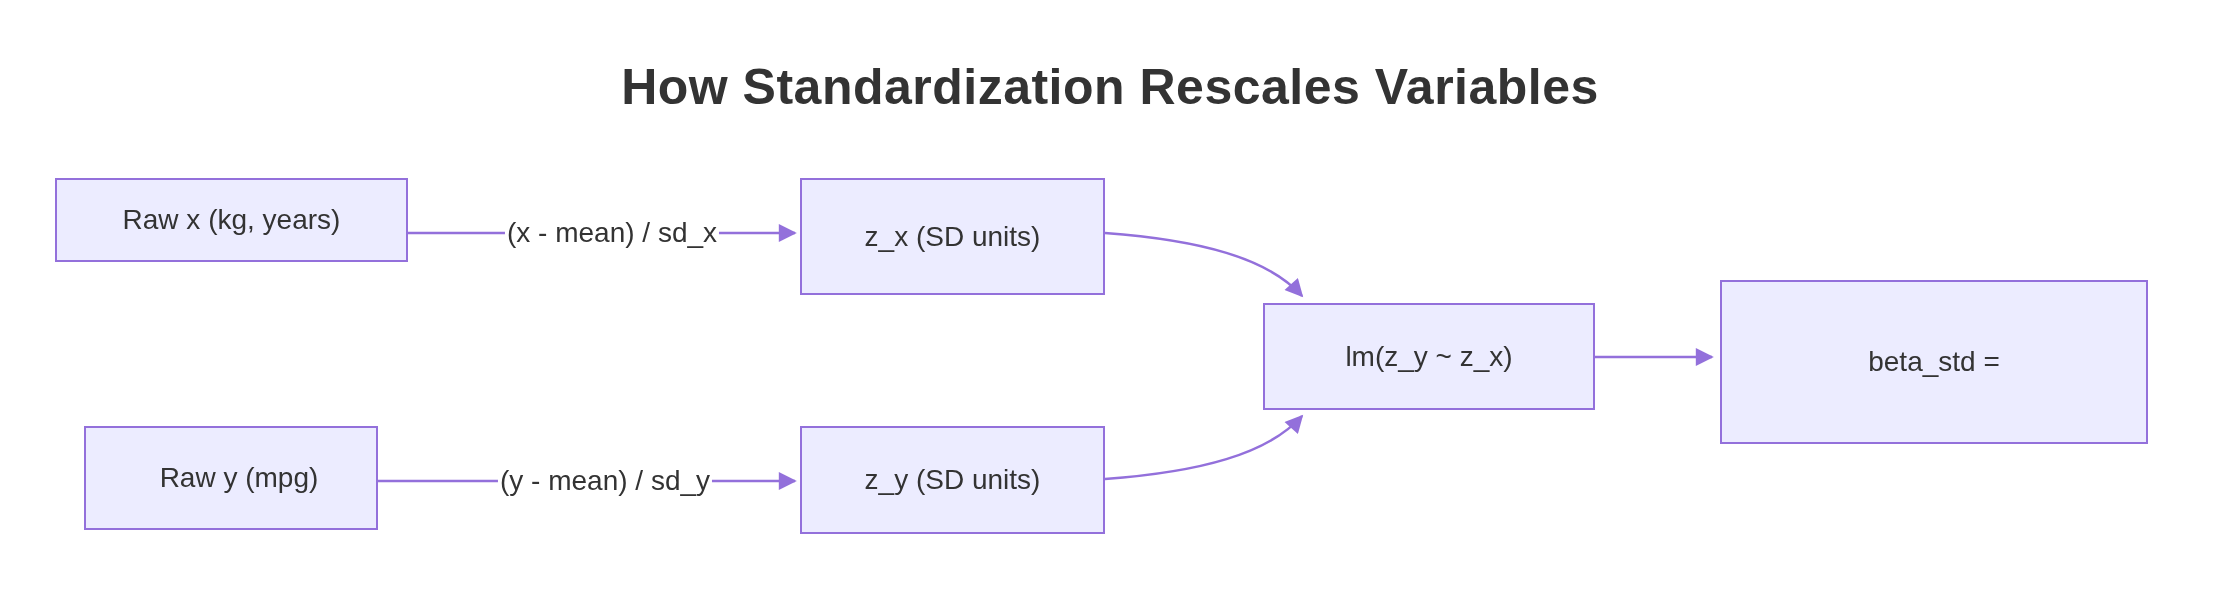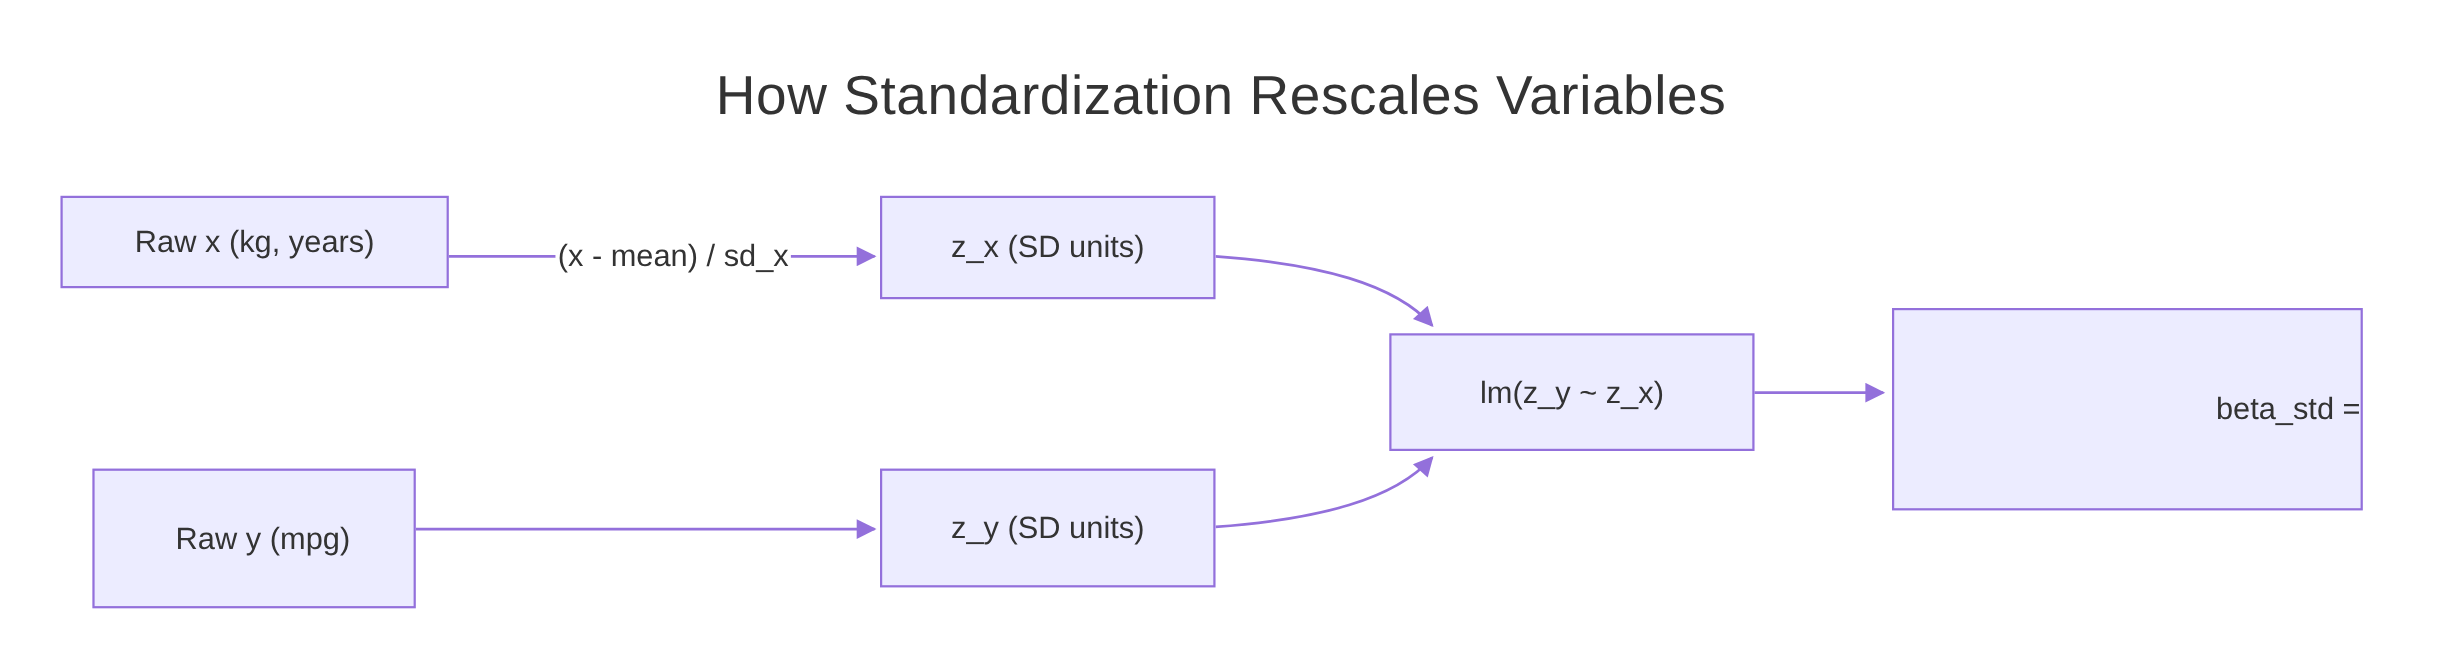--- a/index.html
+++ b/index.html
@@ -15,21 +15,21 @@
     font-family: "Liberation Sans", "DejaVu Sans", sans-serif;
     overflow: hidden;
   }
   .diagram-title {
     position: absolute;
     left: 0;
     top: 58px;
     width: 2220px;
     text-align: center;
     font-size: 50px;
-    font-weight: 400;
+    font-weight: 700;
     color: #333333;
     letter-spacing: 0.5px;
   }
   .edges-svg {
     position: absolute;
     left: 0;
     top: 0;
     width: 2220px;
     height: 594px;
   }
@@ -41,25 +41,25 @@
     color: #333333;
     font-size: 28px;
     display: flex;
     flex-direction: column;
     align-items: center;
     justify-content: center;
     text-align: center;
     line-height: 1.5;
   }
   .node-raw-x { left: 55px;   top: 178px; width: 353px; height: 84px; }
-  .node-z-x   { left: 800px;  top: 178px; width: 305px; height: 94px; }
-  .node-raw-y { left: 84px;   top: 426px; width: 294px; height: 127px; padding-left: 16px; }
+  .node-z-x   { left: 800px;  top: 178px; width: 305px; height: 117px; }
+  .node-raw-y { left: 84px;   top: 426px; width: 294px; height: 104px; padding-left: 16px; }
   .node-z-y   { left: 800px;  top: 426px; width: 305px; height: 108px; text-align: center; }
   .node-lm    { left: 1263px; top: 303px; width: 332px; height: 107px; }
-  .node-beta  { left: 1720px; top: 280px; width: 428px; height: 184px; align-items: flex-end; }
+  .node-beta  { left: 1720px; top: 280px; width: 428px; height: 164px; }
   .edge-label {
     position: absolute;
     transform: translate(-50%, -50%);
     background: #ffffff;
     color: #333333;
     font-size: 28px;
     padding: 0 2px;
     white-space: nowrap;
   }
   .edge-label-x { left: 612px; top: 233px; }
@@ -109,14 +109,15 @@
   <div class="node node-lm">
     <span>lm(z_y ~ z_x)</span>
   </div>
 
   <div class="node node-beta">
     <span>beta_std =</span>
   </div>
 
   <div class="edge-label edge-label-x">(x - mean) / sd_x</div>
 
+  <div class="edge-label edge-label-y">(y - mean) / sd_y</div>
 
 </div>
 
 </body></html>

